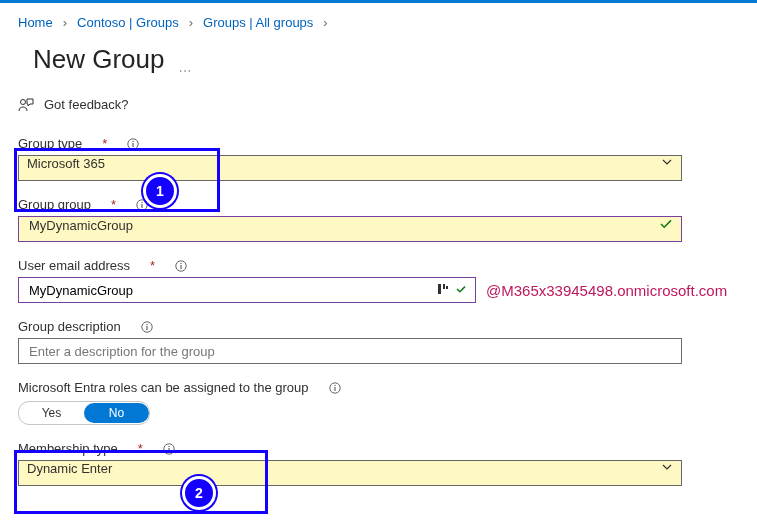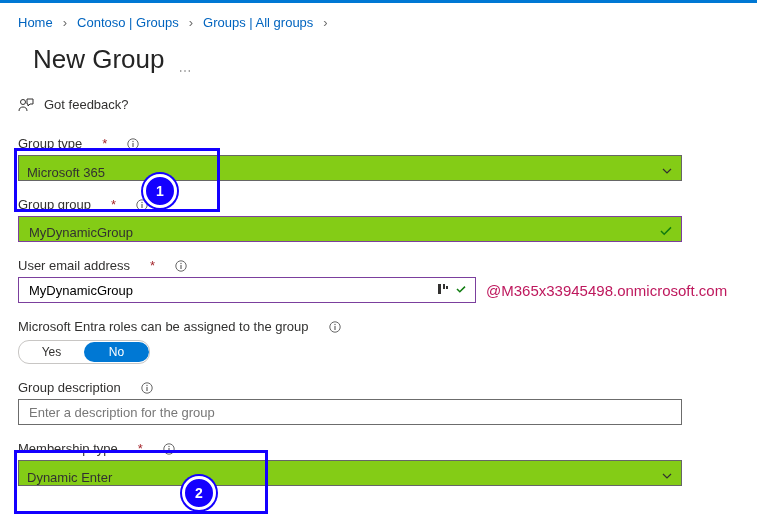--- a/index.html
+++ b/index.html
@@ -12,21 +12,21 @@
   h1{margin:0 0 22px 15px;font-size:26px;font-weight:400;color:#242424}
   .h1row{display:flex;align-items:center;gap:14px}
   .more{color:#888;letter-spacing:2px}
   .feedback{display:flex;align-items:flex-start;gap:10px;font-size:13px;color:#323130;margin-bottom:20px}
   .feedback svg{width:16px;height:16px}
   .field{margin-bottom:16px}
   .label{font-size:13px;color:#323130;margin-bottom:4px;display:flex;align-items:center;gap:20px}
   .req{color:#a4262c}
   .info-icon{display:inline-flex;align-items:center;justify-content:center;width:12px;height:12px;color:#666}
   .info-icon svg{width:12px;height:12px}
-  .select,.text-input{width:664px;height:26px;border:1px solid #666;box-sizing:border-box;padding:0 8px;font-size:13px;font-family:inherit;background:#84cc16;display:flex;align-items:flex-end;position:relative}
+  .select,.text-input{width:664px;height:26px;border:1px solid #666;box-sizing:border-box;padding:0 8px;font-size:13px;font-family:inherit;background:#fef9c3;display:flex;align-items:flex-start;position:relative}
   .select{justify-content:space-between}
   .text-input{border:1px solid #7b3f9d}
   .text-input input{border:none;outline:none;font-size:13px;font-family:inherit;width:100%;background:transparent;color:#323130}
   .text-input input::placeholder{color:#666}
   .valid-check{color:#107c10}
   .email-row{display:flex;align-items:center;gap:10px}
   .email-input{width:458px;height:26px;border:1px solid #7b3f9d;box-sizing:border-box;padding:0 8px;font-size:13px;display:flex;align-items:center;justify-content:space-between;background:#fff}
   .email-input input{border:none;outline:none;font-size:13px;font-family:inherit;width:100%;background:transparent}
   .email-icons{display:flex;align-items:center;gap:6px;color:#333}
   .email-domain{font-size:15px;color:#be185d}
@@ -147,48 +147,48 @@
                 </svg>
             </span>
           </span>
         </div>
         <span class="email-domain">@M365x33945498.onmicrosoft.com</span>
       </div>
     </div>
 
     <div class="field">
       <div class="label">
+        <span>Group description</span>
+        <span class="info-icon">
+          <svg viewBox="0 0 12 12">
+              <circle cx="6" cy="6" r="5.2" fill="none" stroke="#666" stroke-width="1"></circle>
+              <circle cx="6" cy="3.5" r="0.7" fill="#666"></circle>
+              <rect x="5.4" y="5" width="1.2" height="4" fill="#666"></rect>
+            </svg>
+        </span>
+      </div>
+      <div class="desc-input">
+        <input type="text" placeholder="Enter a description for the group" style="">
+      </div>
+    </div>
+
+    <div class="field">
+      <div class="label">
         <span>Microsoft Entra roles can be assigned to the group</span>
         <span class="info-icon">
           <svg viewBox="0 0 12 12">
               <circle cx="6" cy="6" r="5.2" fill="none" stroke="#666" stroke-width="1"></circle>
               <circle cx="6" cy="3.5" r="0.7" fill="#666"></circle>
               <rect x="5.4" y="5" width="1.2" height="4" fill="#666"></rect>
             </svg>
         </span>
       </div>
       <div class="toggle">
         <div class="opt off">Yes</div>
         <div class="opt on">No</div>
-      </div>
-    </div>
-
-    <div class="field">
-      <div class="label">
-        <span>Group description</span>
-        <span class="info-icon">
-          <svg viewBox="0 0 12 12">
-              <circle cx="6" cy="6" r="5.2" fill="none" stroke="#666" stroke-width="1"></circle>
-              <circle cx="6" cy="3.5" r="0.7" fill="#666"></circle>
-              <rect x="5.4" y="5" width="1.2" height="4" fill="#666"></rect>
-            </svg>
-        </span>
-      </div>
-      <div class="desc-input">
-        <input type="text" placeholder="Enter a description for the group" style="">
       </div>
     </div>
 
     <div class="field" style="margin-top:14px">
       <div class="label">
         <span>Membership type</span>
         <span class="req">*</span>
         <span class="info-icon">
           <svg viewBox="0 0 12 12">
               <circle cx="6" cy="6" r="5.2" fill="none" stroke="#666" stroke-width="1"></circle>

